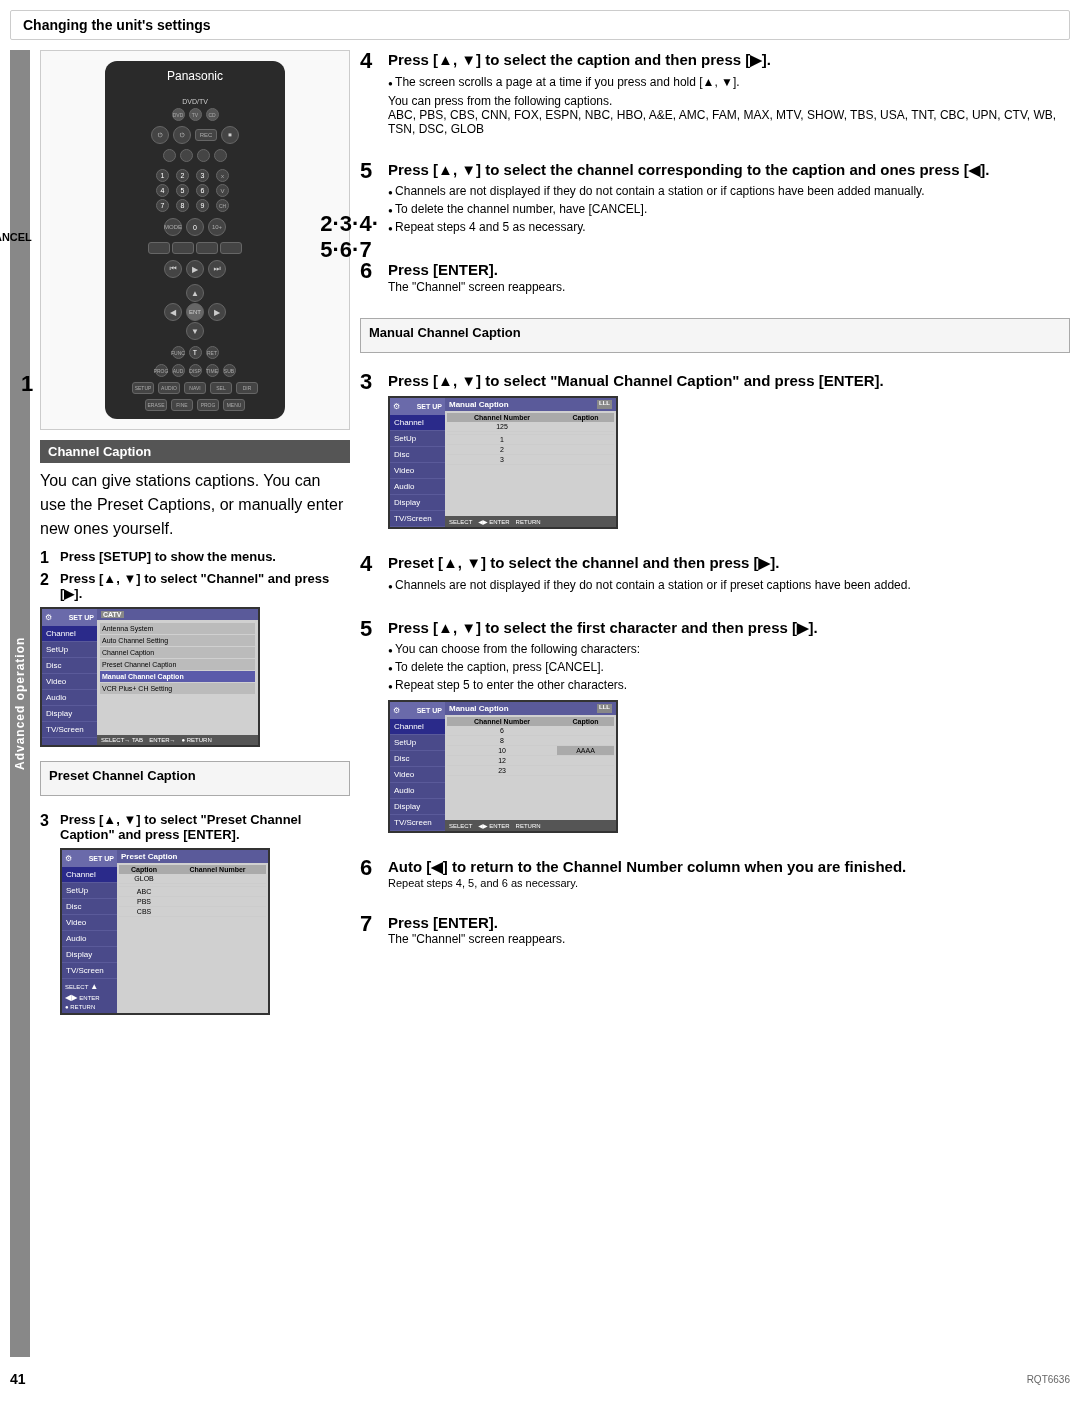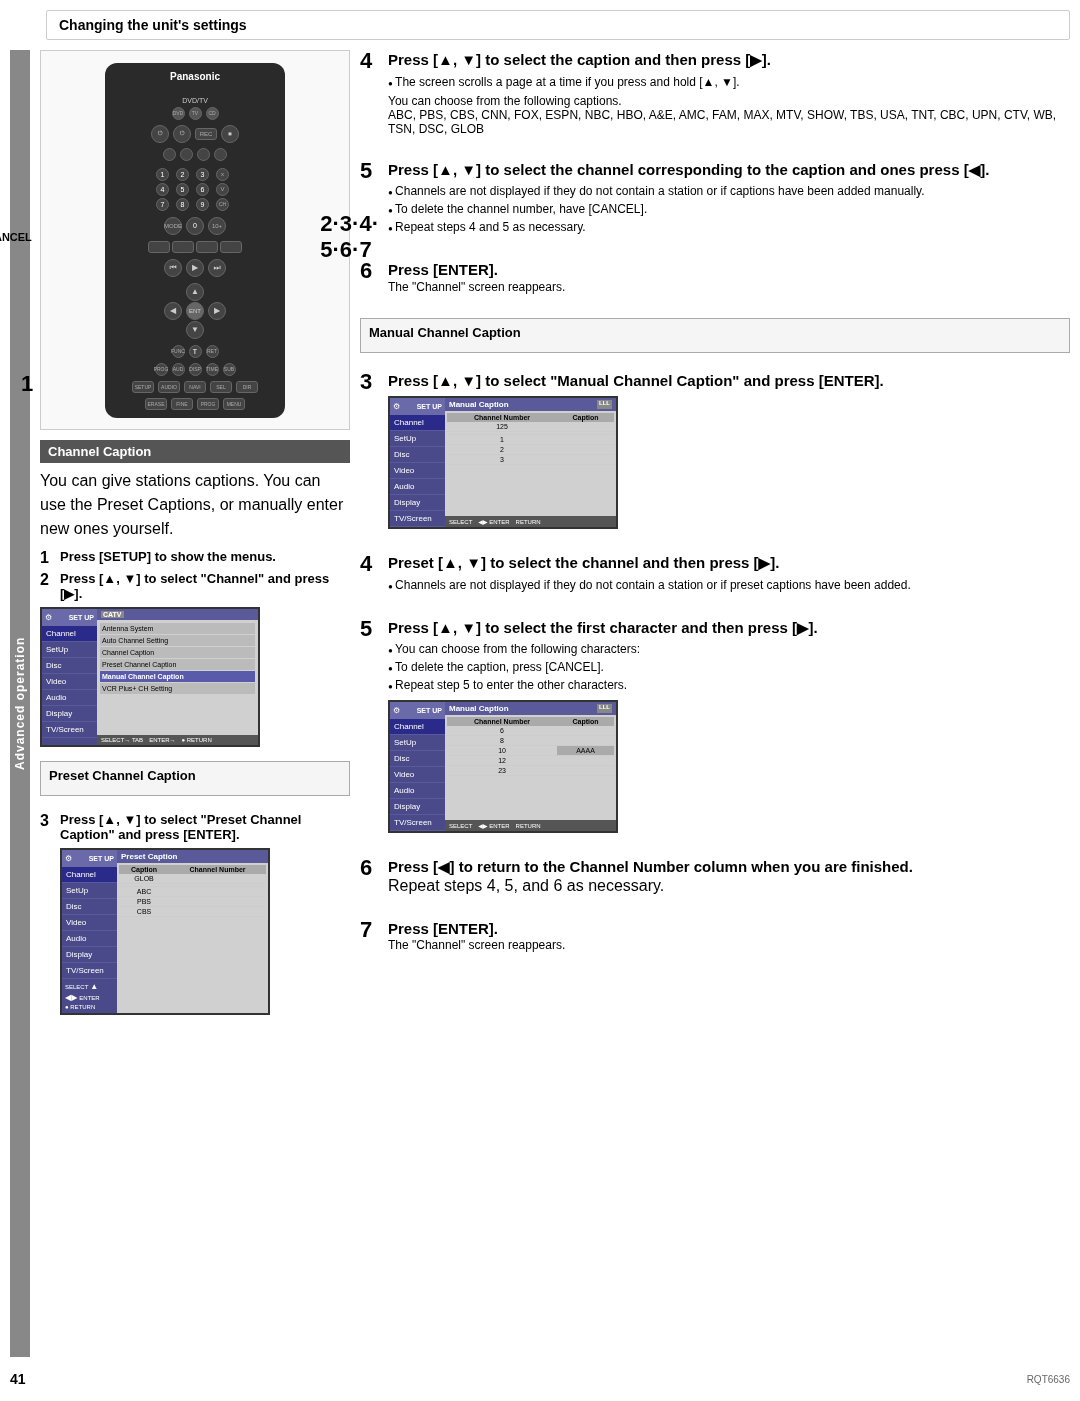--- a/index.html
+++ b/index.html
@@ -20,21 +20,20 @@
       flex-direction: column;
     }
 
     .page-title-bar {
       border: 1px solid #ccc;
       padding: 6px 12px;
       font-weight: bold;
       font-size: 14px;
       margin-bottom: 10px;
       border-radius: 2px;
-      margin-left: 36px;
     }
 
     .main-layout {
       display: flex;
       flex: 1;
       gap: 10px;
     }
 
     
     .sidebar-label {
@@ -85,22 +84,22 @@
       padding: 8px;
       display: flex;
       flex-direction: column;
       align-items: center;
       gap: 3px;
       position: relative;
     }
 
     .remote-brand {
       color: #fff;
-      font-size: 10px;
-      font-weight: bold;
+      font-size: 12px;
+      font-weight: normal;
       text-align: center;
       margin-bottom: 12px;
     }
 
     .remote-brand-sub {
       color: #ccc;
       font-size: 7px;
       text-align: center;
     }
 
@@ -622,21 +621,21 @@
     <div class="right-column">
 
       <div class="right-step">
         <div class="right-step-header">
           <div class="right-step-num">4</div>
           <div class="right-step-content">
             <div class="right-step-title">Press [▲, ▼] to select the caption and then press [▶].</div>
             <div class="right-step-bullets">
               <div class="bullet-item">The screen scrolls a page at a time if you press and hold [▲, ▼].</div>
             </div>
-            <div style="font-size:12px;margin-top:3px;">You can choose from the following captions.</div>
+            <div style="font-size:12px;margin-top:3px;">You can press from the following captions.</div>
             <div style="font-size:12px;">ABC, PBS, CBS, CNN, FOX, ESPN, NBC, HBO, A&amp;E, AMC, FAM, MAX, MTV, SHOW, TBS, USA, TNT, CBC, UPN, CTV, WB, TSN, DSC, GLOB</div>
           </div>
         </div>
       </div>
 
       <div class="right-step">
         <div class="right-step-header">
           <div class="right-step-num">5</div>
           <div class="right-step-content">
             <div class="right-step-title">Press [▲, ▼] to select the channel corresponding to the caption and ones press [◀].</div>
@@ -809,22 +808,22 @@
               </div>
             </div>
           </div>
         </div>
       </div>
 
       <div class="right-step">
         <div class="right-step-header">
           <div class="right-step-num">6</div>
           <div class="right-step-content">
-            <div class="right-step-title">Press [◀] to return to the Channel Number column when you are finished.</div>
-            <div style="font-size:16px;">Repeat steps 4, 5, and 6 as necessary.</div>
+            <div class="right-step-title">Auto [◀] to return to the Channel Number column when you are finished.</div>
+            <div style="font-size:11px;">Repeat steps 4, 5, and 6 as necessary.</div>
           </div>
         </div>
       </div>
 
       <div class="right-step">
         <div class="right-step-header">
           <div class="right-step-num">7</div>
           <div class="right-step-content">
             <div class="right-step-title">Press [ENTER].</div>
             <div style="font-size:12px;">The "Channel" screen reappears.</div>

